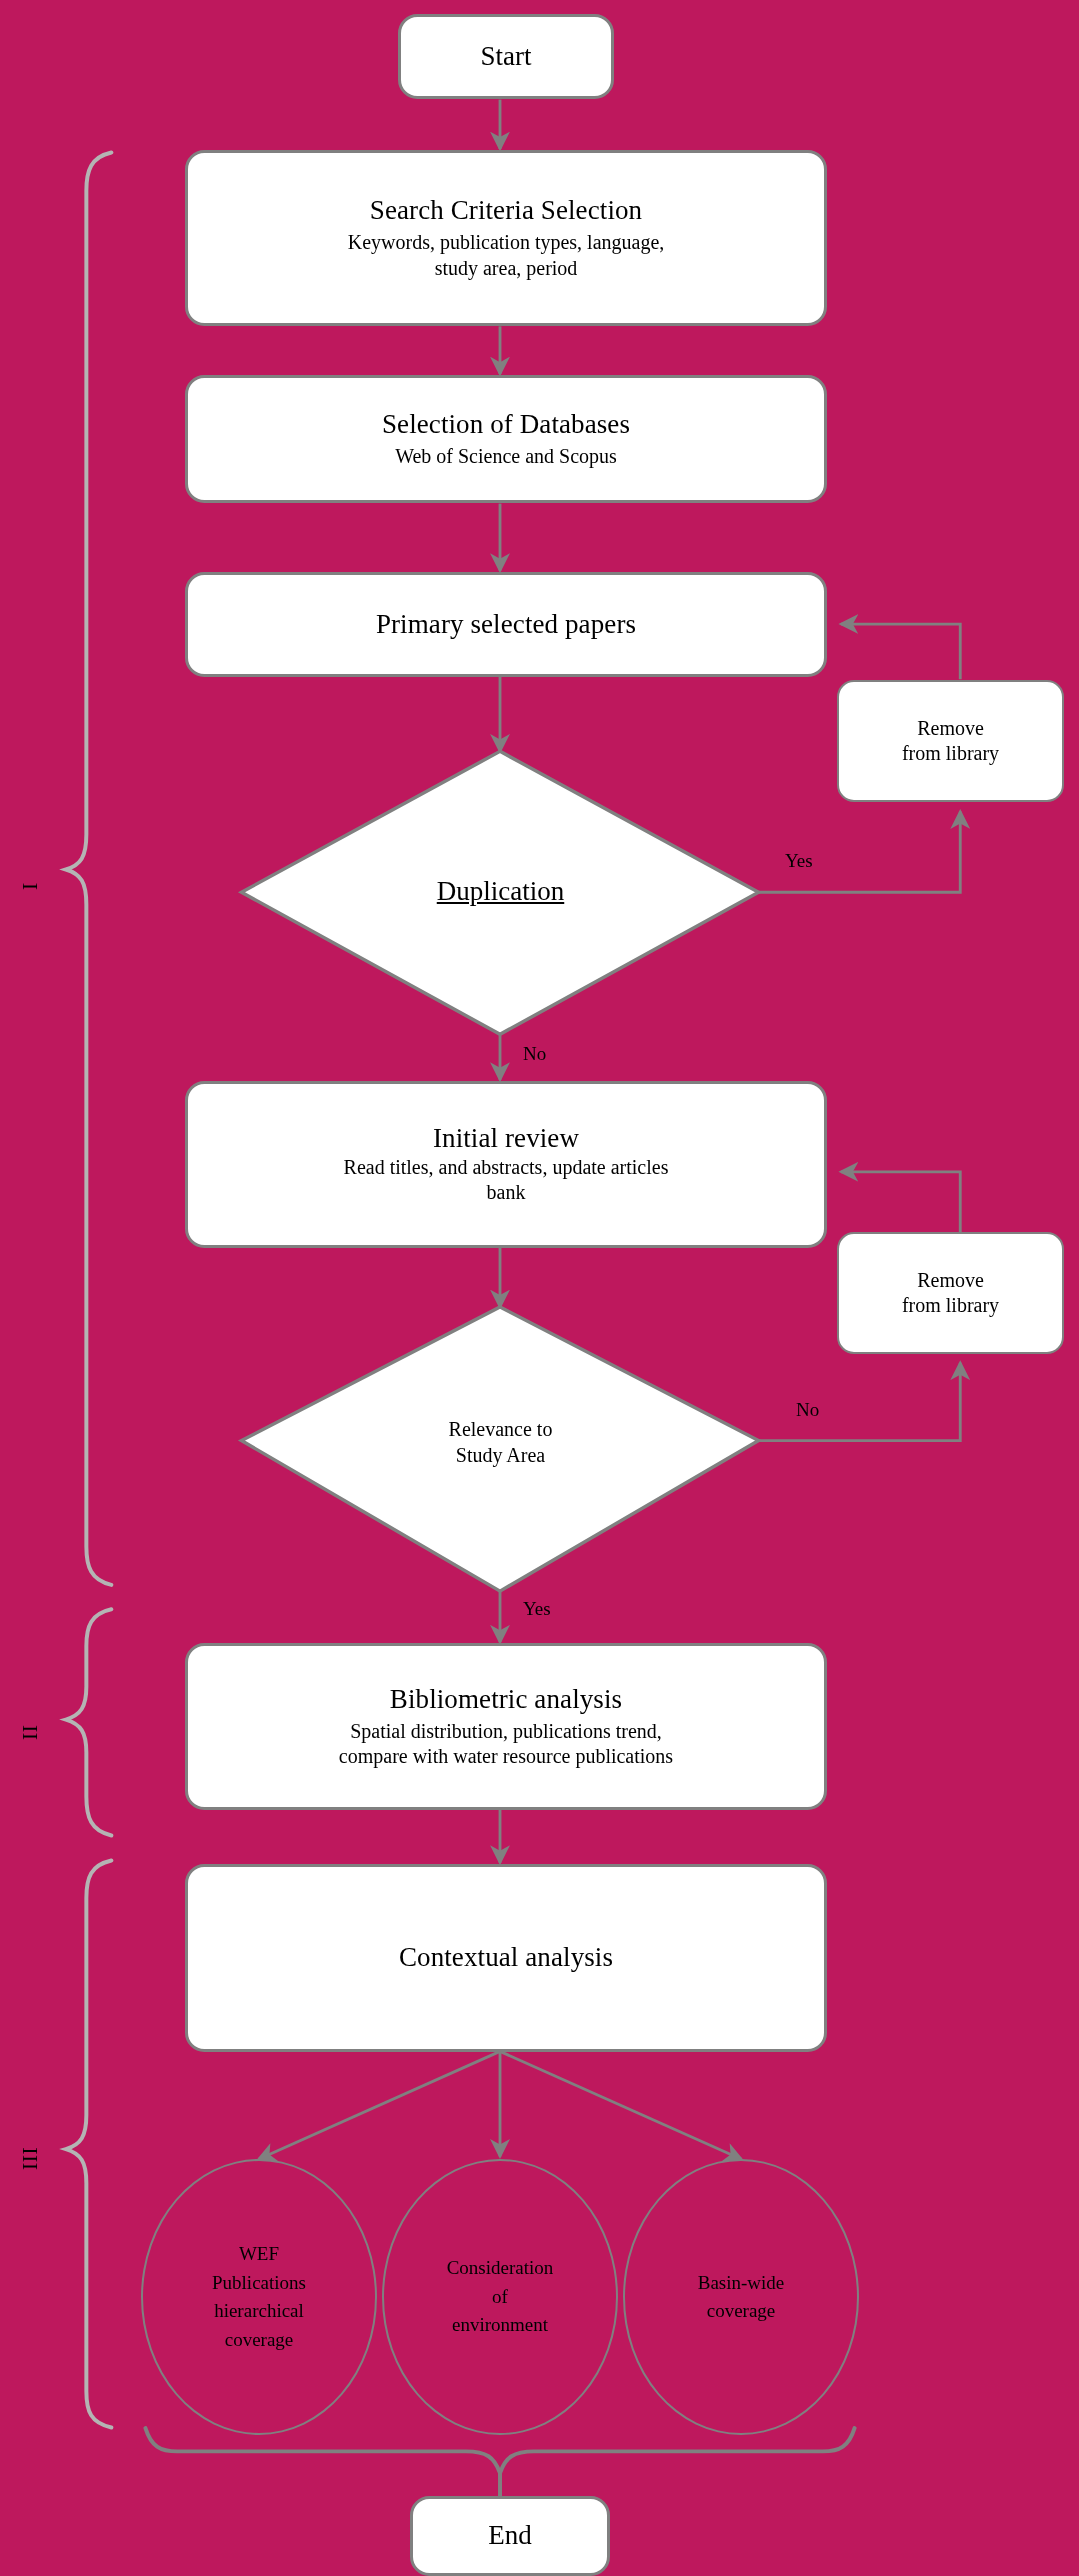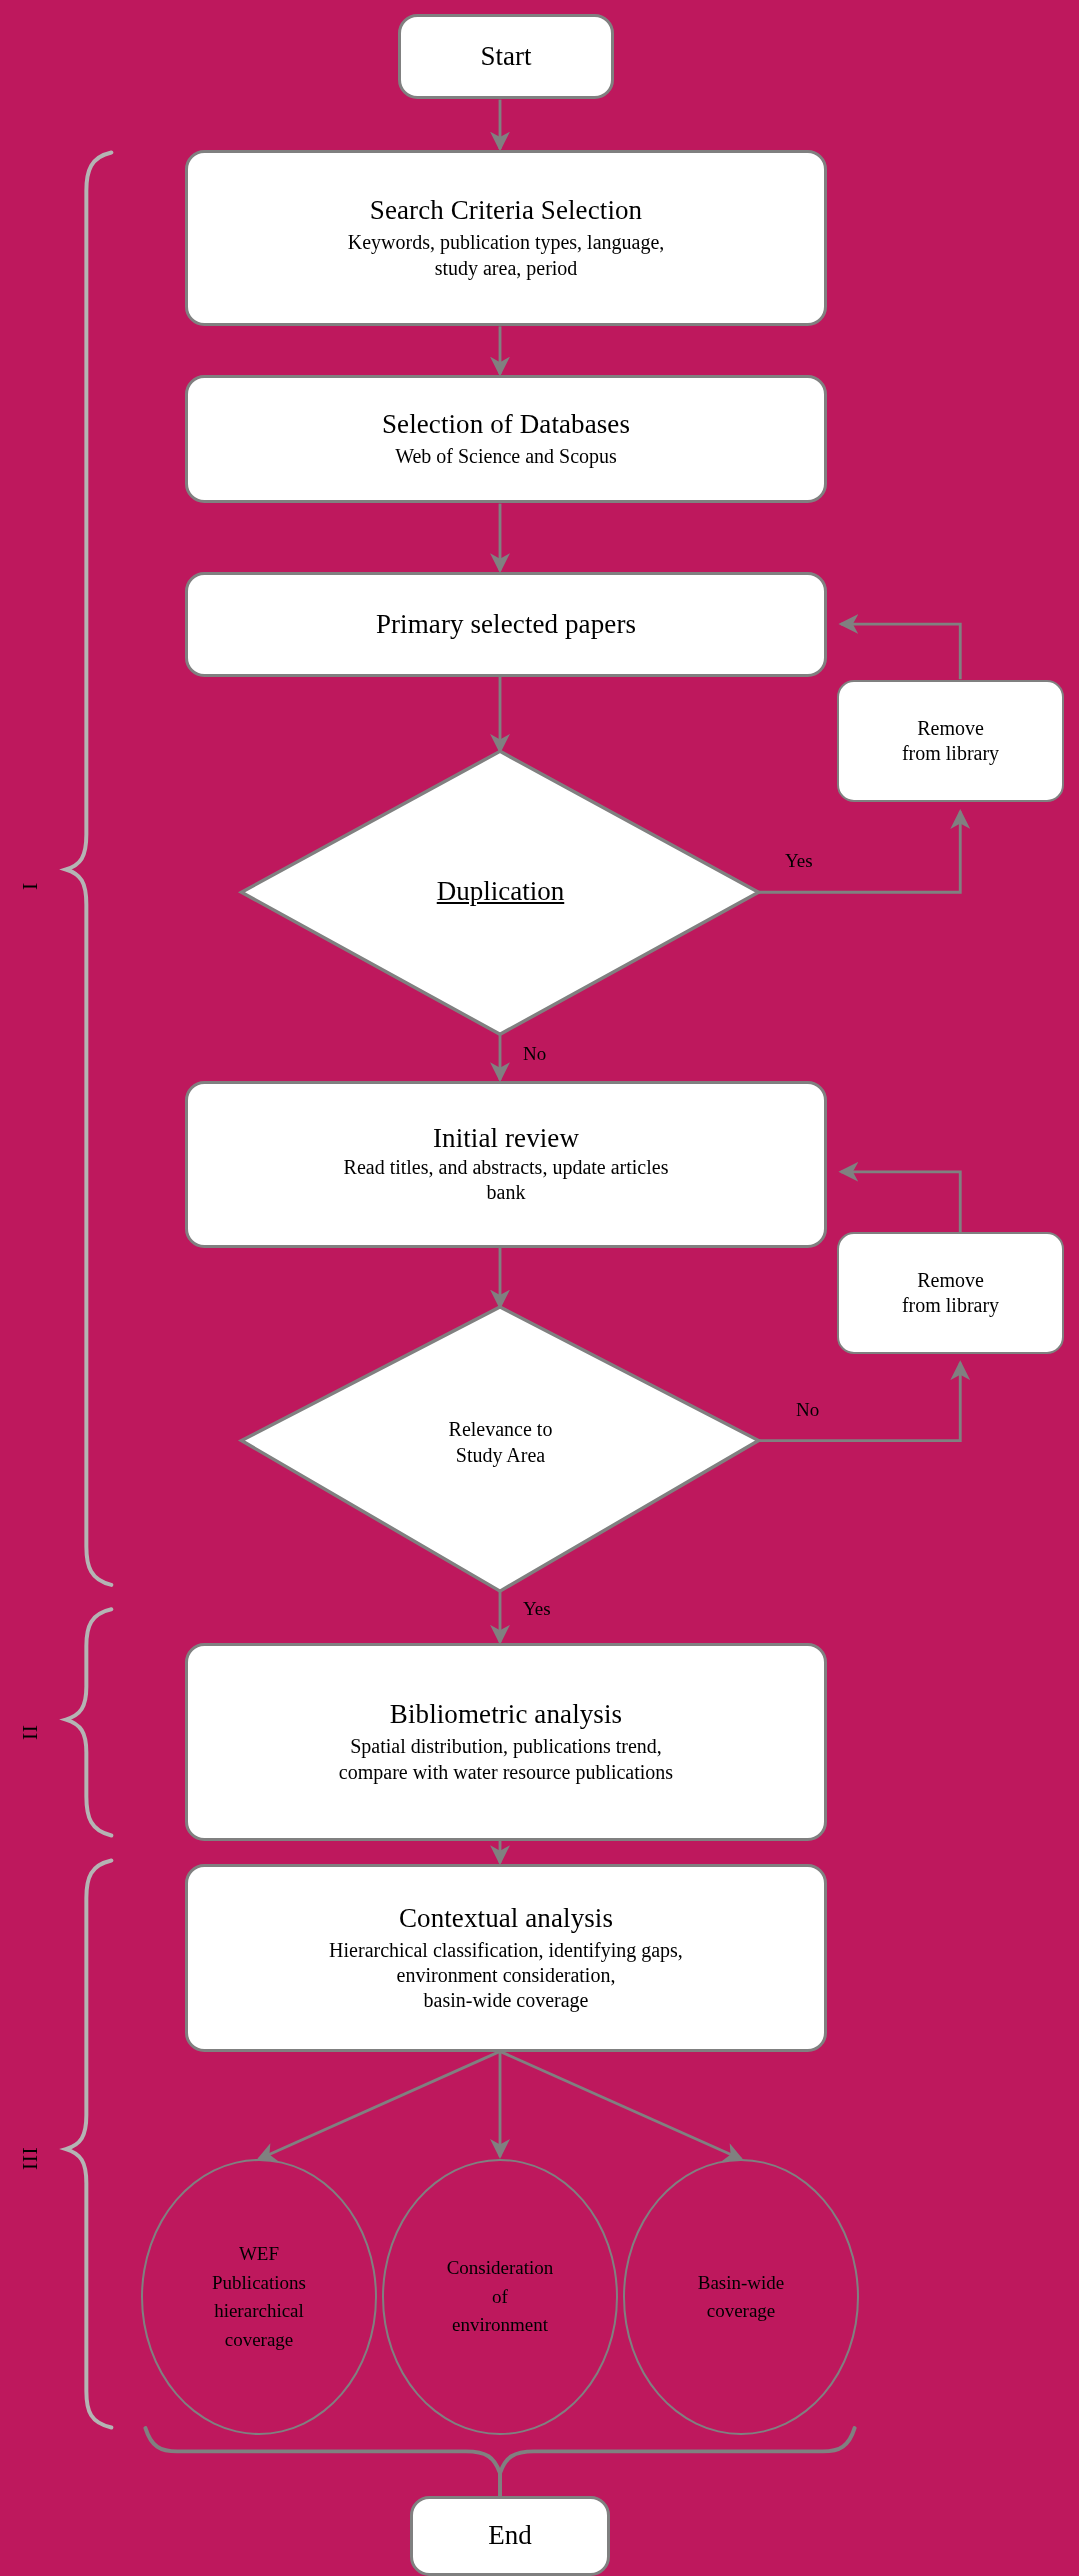--- a/index.html
+++ b/index.html
@@ -153,31 +153,28 @@
   <div class="node-box" style="left:837px;top:1232px;width:227px;height:122px;border-width:2.8px;border-radius:17px;">
     <div class="node-sub" style="white-space:pre-line;">Remove
 from library</div>
   </div>
 
   <div class="diamond-label" style="left:364px;top:1399px;width:273px;height:85px;white-space:pre-line;">Relevance to
 Study Area</div>
   <div class="edge-label" style="left:796px;top:1399px;">No</div>
   <div class="edge-label" style="left:523px;top:1598px;">Yes</div>
 
-  <div class="node-box" style="left:185px;top:1643px;width:642px;height:198px;">
+  <div class="node-box" style="left:185px;top:1643px;width:642px;height:167px;">
     <div class="node-title">Bibliometric analysis</div>
     <div class="node-sub" style="white-space:pre-line;margin-top:3.4px;">Spatial distribution, publications trend,
 compare with water resource publications</div>
   </div>
 
   <div class="node-box" style="left:185px;top:1864px;width:642px;height:188px;">
     <div class="node-title">Contextual analysis</div>
-    <div class="node-sub" style="white-space:pre-line;margin-top:3.4px;">Hierarchical classification, identifying gaps,
-environment consideration,
-basin-wide coverage</div>
   </div>
 
   <div class="node-circle" style="left:141px;top:2159px;width:236px;height:276px;">
     <div class="circle-text" style="white-space:pre-line;">WEF
 Publications
 hierarchical
 coverage</div>
   </div>
 
   <div class="node-circle" style="left:382px;top:2159px;width:236px;height:276px;">

